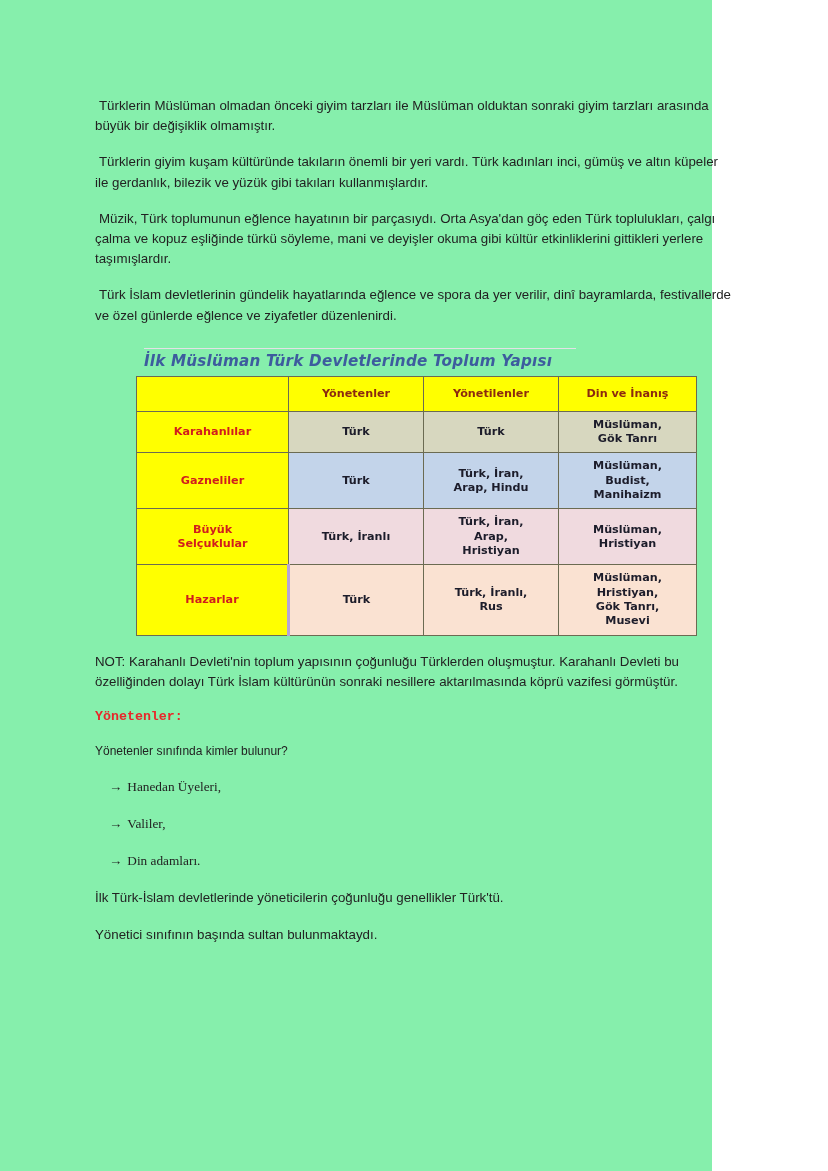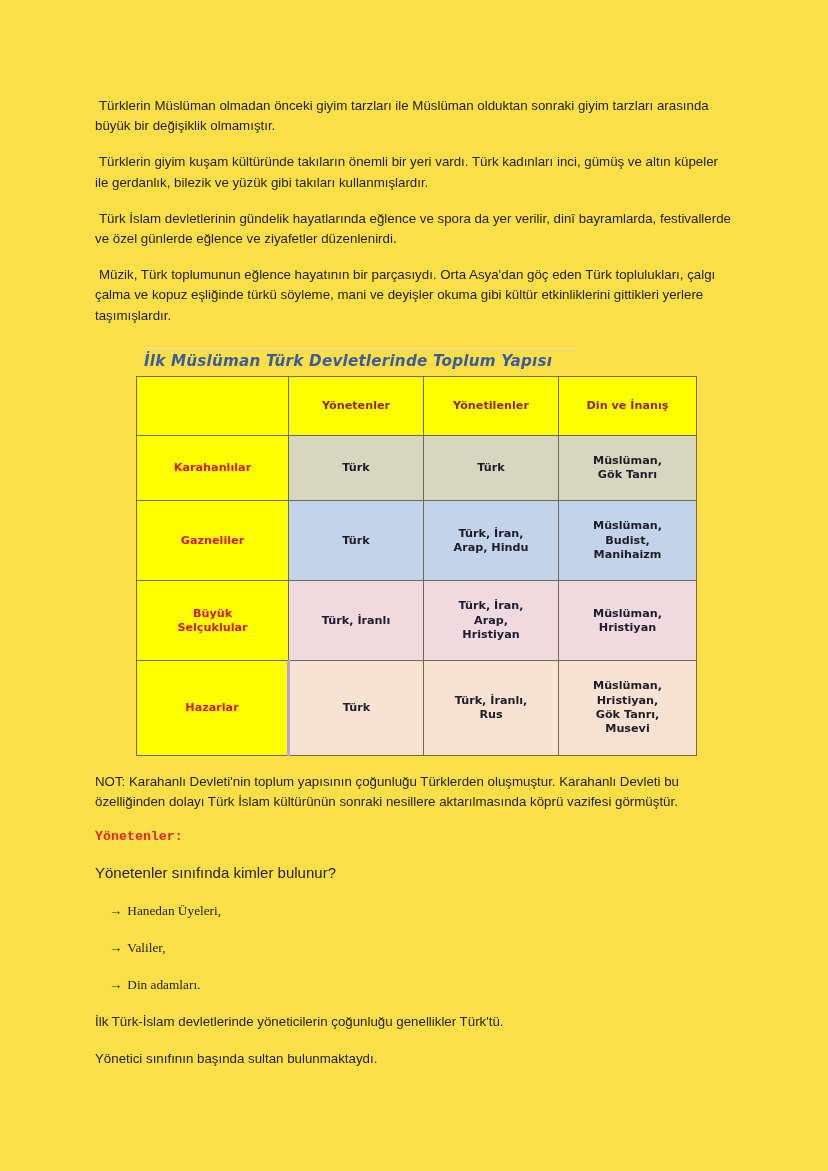--- a/index.html
+++ b/index.html
@@ -11,23 +11,23 @@
     width: 828px;
     height: 1171px;
     font-family: "Liberation Sans", sans-serif;
     color: #1a1a1a;
     position: relative;
     overflow: hidden;
   }
   .page {
     position: absolute;
     left: 0; top: 0;
-    width: 828px;
+    width: 712px;
     height: 1171px;
-    background: #fde047;
+    background: #86efac;
   }
   .content {
     position: absolute;
     left: 95px;
     top: 96px;
     width: 638px;
   }
 
   
   p.para {
@@ -66,21 +66,21 @@
     font-family: "DejaVu Sans", sans-serif;
     border: 1px solid #6b6b52;
   }
   table.soc td, table.soc th {
     border: 1px solid #6b6b52;
     text-align: center;
     vertical-align: middle;
     font-size: 11.2px;
     font-weight: bold;
     line-height: 1.28;
-    padding: 18px 3px;
+    padding: 6px 3px;
   }
   col.c-name { width: 152px; }
   col.c-a    { width: 135px; }
   col.c-b    { width: 135px; }
   col.c-c    { width: 138px; }
 
   th.hd {
     background: #ffff00;
     color: #8b2a0f;
     font-size: 11.6px;
@@ -121,21 +121,21 @@
   h3.redhead {
     margin: 0 0 15px 0;
     font-size: 13.3px;
     font-weight: bold;
     color: #e8262a;
     line-height: 1.4;
     font-family: Liberation Mono, monospace;
   }
   p.q {
     margin: 0 0 17px 0;
-    font-size: 15px;
+    font-size: 12px;
     line-height: 1.5;
     color: #222222;
   }
   p.arrow {
     margin: 0 0 17px 14px;
     font-size: 13.3px;
     line-height: 1.5;
     color: #222222;
     font-family: Liberation Serif, serif;
   }
@@ -148,22 +148,22 @@
   }
 </style>
 </head>
 <body>
 
 <div class="page">
   <div class="content">
 
     <p class="para">Türklerin Müslüman olmadan önceki giyim tarzları ile Müslüman olduktan sonraki giyim tarzları arasında büyük bir değişiklik olmamıştır.</p>
     <p class="para">Türklerin giyim kuşam kültüründe takıların önemli bir yeri vardı. Türk kadınları inci, gümüş ve altın küpeler ile gerdanlık, bilezik ve yüzük gibi takıları kullanmışlardır.</p>
+    <p class="para">Müzik, Türk toplumunun eğlence hayatının bir parçasıydı. Orta Asya'dan göç eden Türk toplulukları, çalgı çalma ve kopuz eşliğinde türkü söyleme, mani ve deyişler okuma gibi kültür etkinliklerini gittikleri yerlere taşımışlardır.</p>
     <p class="para">Türk İslam devletlerinin gündelik hayatlarında eğlence ve spora da yer verilir, dinî bayramlarda, festivallerde ve özel günlerde eğlence ve ziyafetler düzenlenirdi.</p>
-    <p class="para">Müzik, Türk toplumunun eğlence hayatının bir parçasıydı. Orta Asya'dan göç eden Türk toplulukları, çalgı çalma ve kopuz eşliğinde türkü söyleme, mani ve deyişler okuma gibi kültür etkinliklerini gittikleri yerlere taşımışlardır.</p>
 
     <div class="figure">
       <div class="fig-rule"></div>
       <div class="fig-title">İlk Müslüman Türk Devletlerinde Toplum Yapısı</div>
 
       <table class="soc">
         <colgroup>
           <col class="c-name">
             <col class="c-a">
             <col class="c-b">

